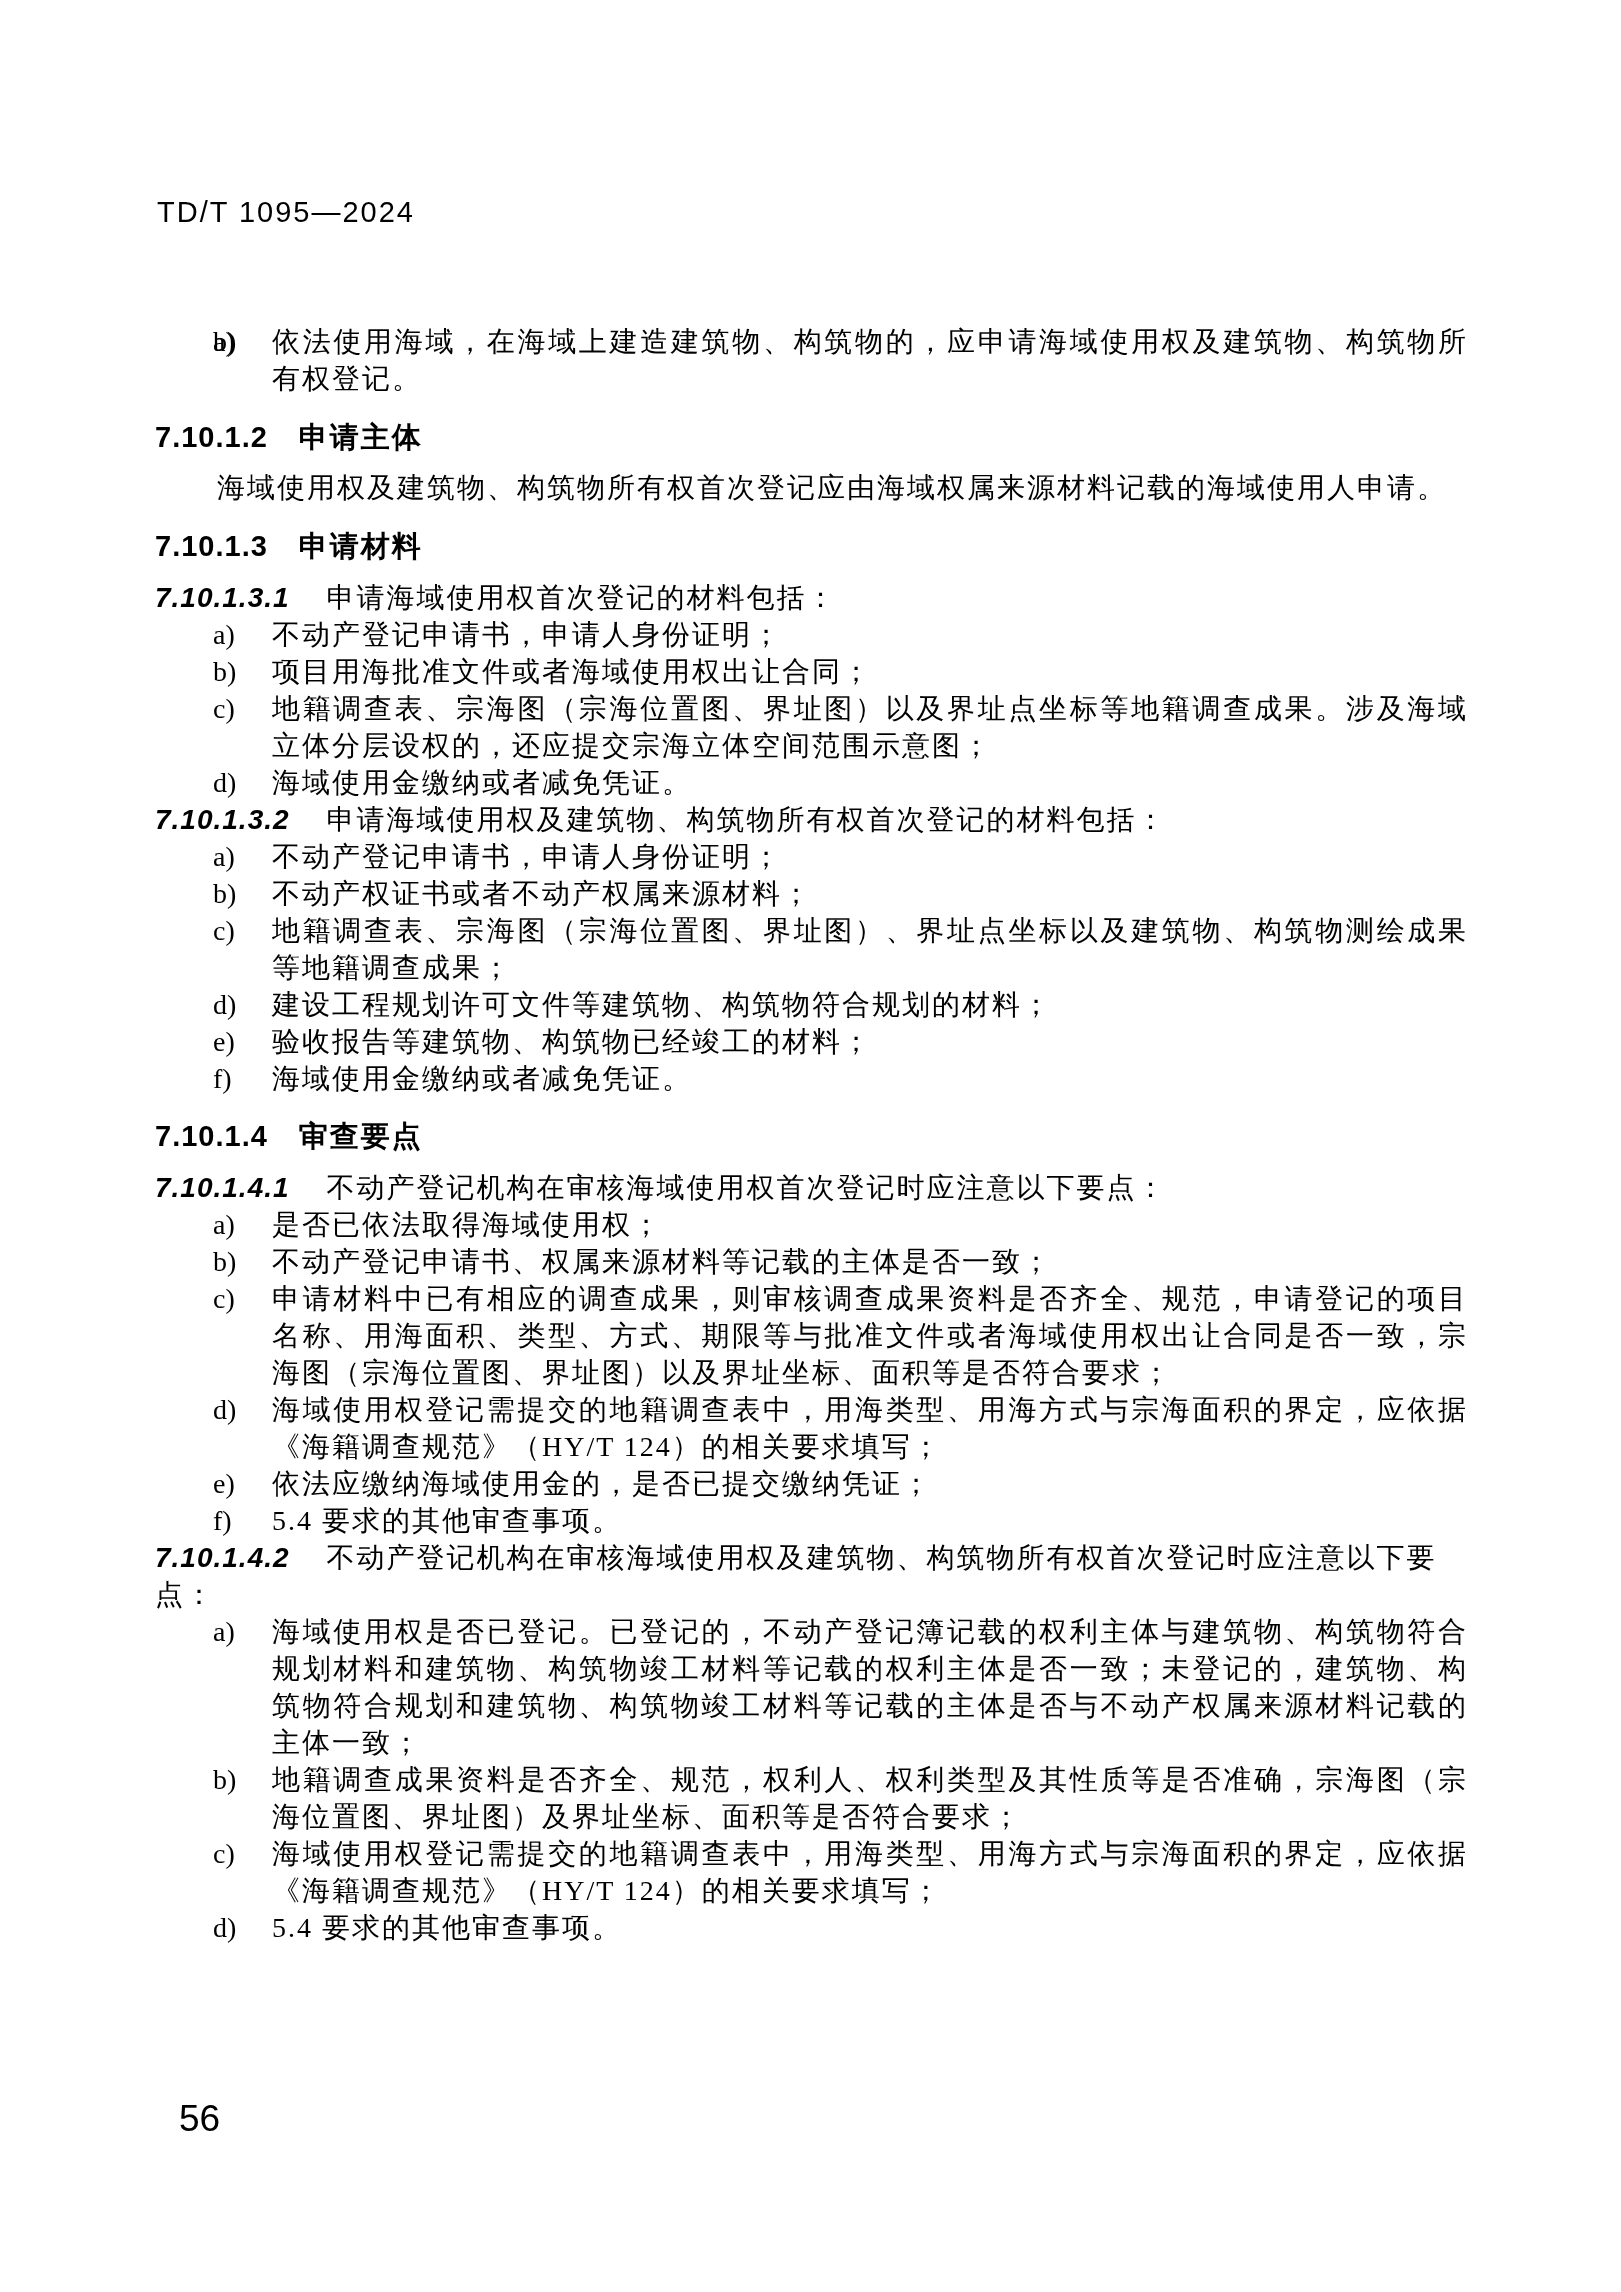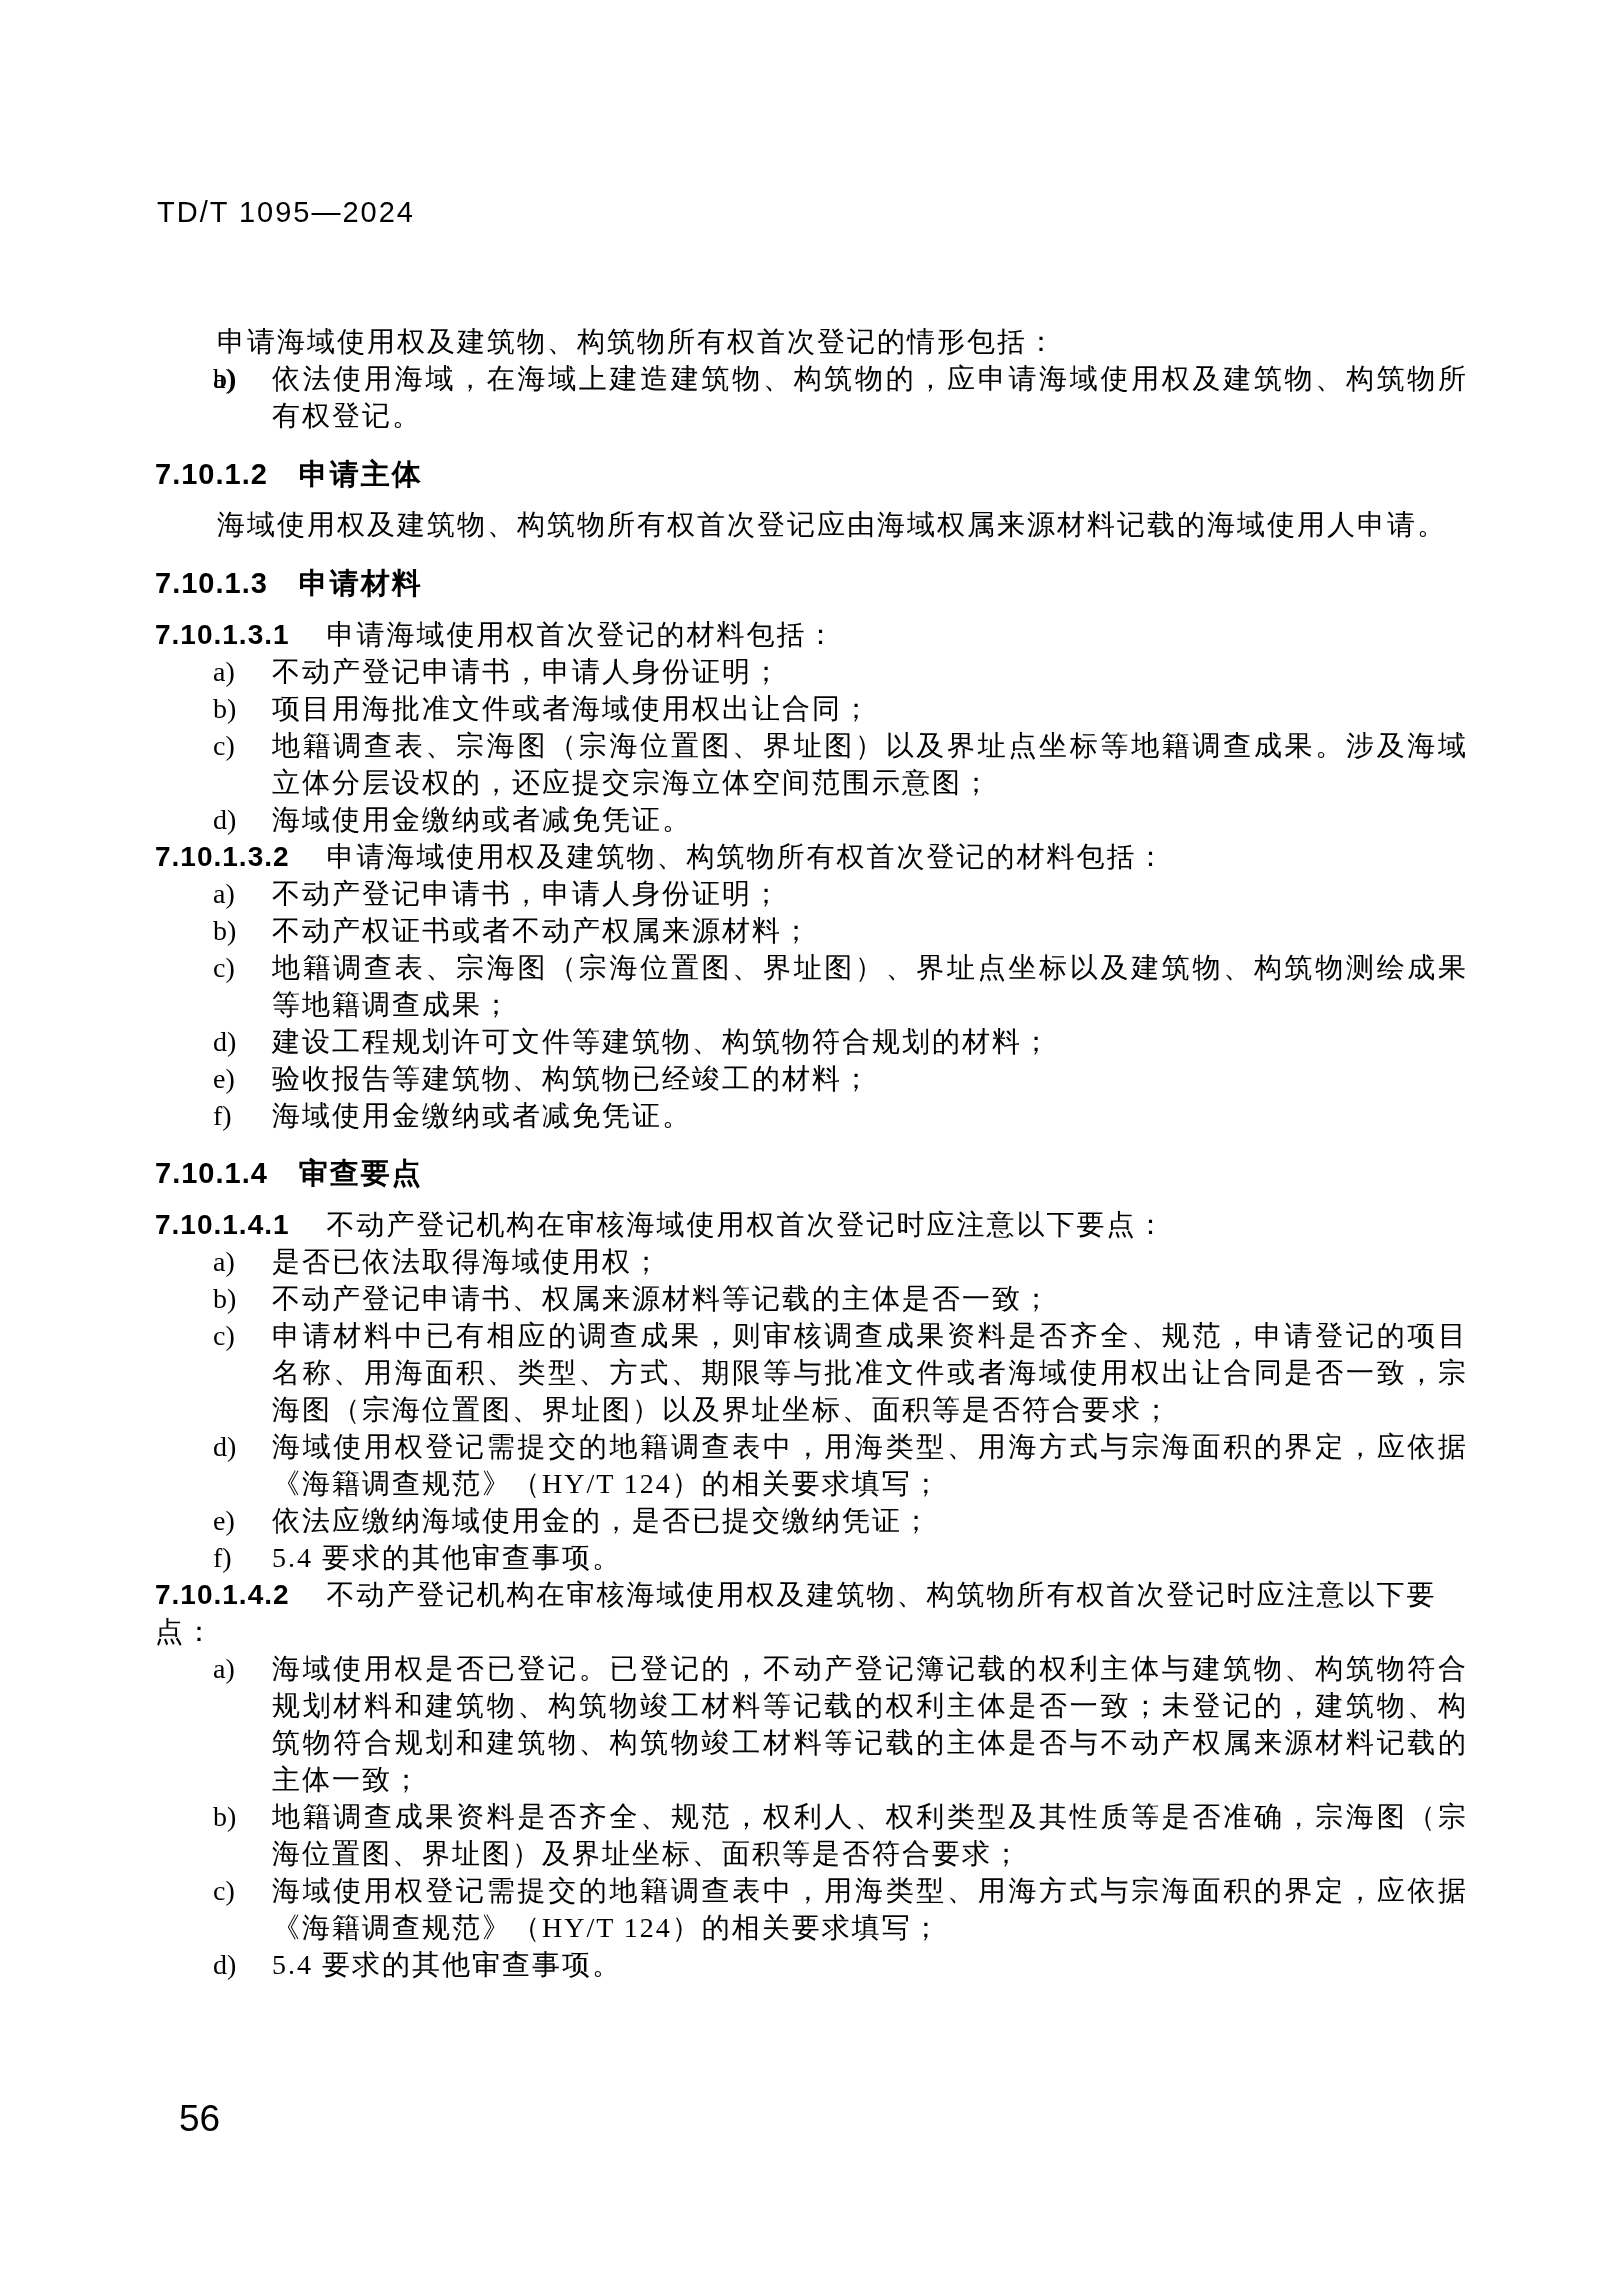--- a/index.html
+++ b/index.html
@@ -55,20 +55,21 @@
   }
   .h-clause:first-child { margin-top: 14.7px; }
   .h-clause .clause-num { margin-right: 31px; letter-spacing: 1px; }
   
   .clause-line { margin: 0; text-align: left; }
   .clause-line .clause-num {
     font-family: "Liberation Sans", "DejaVu Sans", sans-serif;
     font-weight: 700;
     letter-spacing: 1px;
     margin-right: 37px;
+    font-style: italic;
   }
   
   .para {
     margin: 0;
     text-indent: 62px;
   }
   
   .item {
     position: relative;
     margin: 0;
@@ -89,21 +90,20 @@
     font-size: 37px;
   }
 </style>
 </head>
 <body>
 
 <div class="page">
   <div class="doc-header">TD/T 1095—2024</div>
 
   <main class="doc-body">
-      <div class="para">申请海域使用权及建筑物、构筑物所有权首次登记的情形包括：</div>
       <div class="item"><span class="label">a)</span></div>
       <div class="item"><span class="label">b)</span><span>依法使用海域，在海域上建造建筑物、构筑物的，应申请海域使用权及建筑物、构筑物所有权登记。</span></div>
       <div class="h-clause"><span class="clause-num">7.10.1.2</span><span class="h-title">申请主体</span></div>
       <div class="para">海域使用权及建筑物、构筑物所有权首次登记应由海域权属来源材料记载的海域使用人申请。</div>
       <div class="h-clause"><span class="clause-num">7.10.1.3</span><span class="h-title">申请材料</span></div>
       <div class="clause-line"><span class="clause-num">7.10.1.3.1</span><span class="clause-text">申请海域使用权首次登记的材料包括：</span></div>
       <div class="item"><span class="label">a)</span><span>不动产登记申请书，申请人身份证明；</span></div>
       <div class="item"><span class="label">b)</span><span>项目用海批准文件或者海域使用权出让合同；</span></div>
       <div class="item"><span class="label">c)</span><span>地籍调查表、宗海图（宗海位置图、界址图）以及界址点坐标等地籍调查成果。涉及海域立体分层设权的，还应提交宗海立体空间范围示意图；</span></div>
       <div class="item"><span class="label">d)</span><span>海域使用金缴纳或者减免凭证。</span></div>

